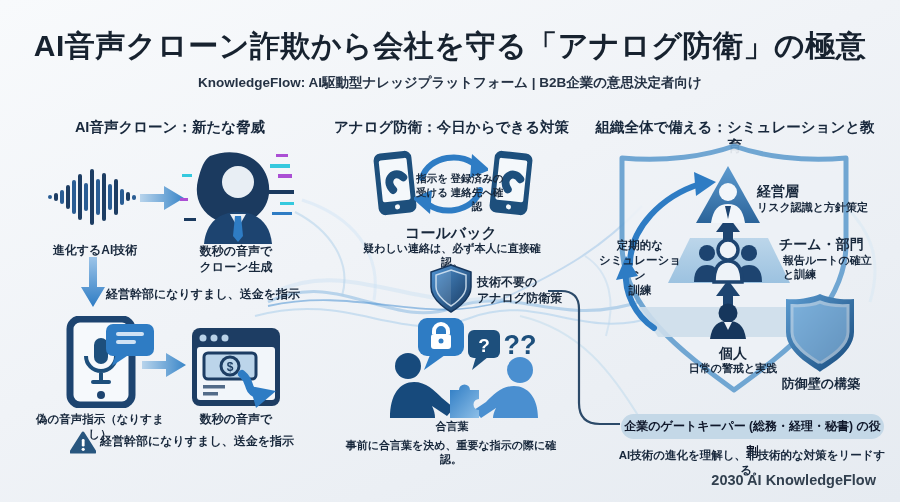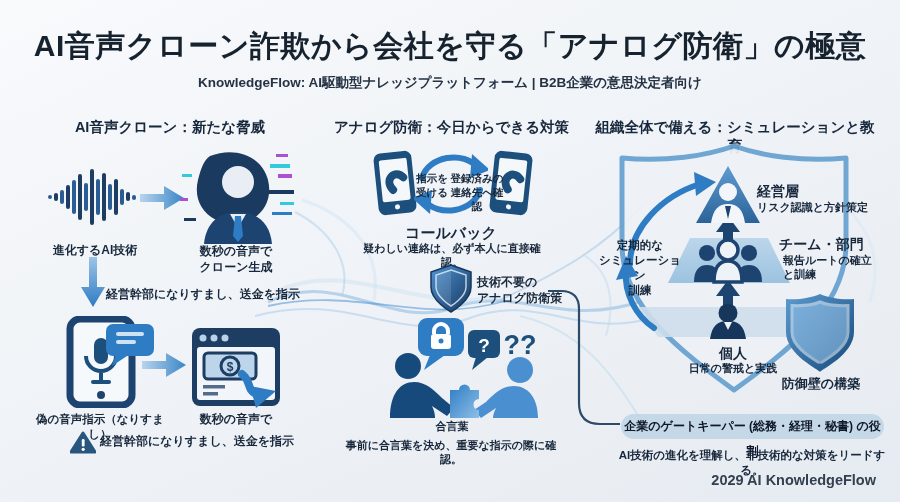--- a/index.html
+++ b/index.html
@@ -275,15 +275,15 @@
 と訓練</div>
 
   <div class="abs t ctr" style="left:703px;top:344px;width:60px;font-size:14px;">個人</div>
   <div class="abs t ctr" style="left:683px;top:361px;width:100px;font-size:11px;">日常の警戒と実践</div>
 
   <div class="abs t ctr" style="left:772px;top:376px;width:98px;font-size:13px;">防御壁の構築</div>
 
   <div class="abs t ctr pill" style="left:621px;top:414px;width:263px;height:25px;line-height:25px;font-size:12px;">企業のゲートキーパー (総務・経理・秘書) の役割</div>
   <div class="abs t ctr" style="left:618px;top:448px;width:268px;font-size:11.5px;">AI技術の進化を理解し、非技術的な対策をリードする。</div>
 
-  <div class="abs" style="right:24px;top:472px;font-size:14.5px;font-weight:600;color:#32404f;">2029 AI KnowledgeFlow</div>
+  <div class="abs" style="right:24px;top:472px;font-size:14.5px;font-weight:600;color:#32404f;">2030 AI KnowledgeFlow</div>
 
 </div>
 
 </body></html>

